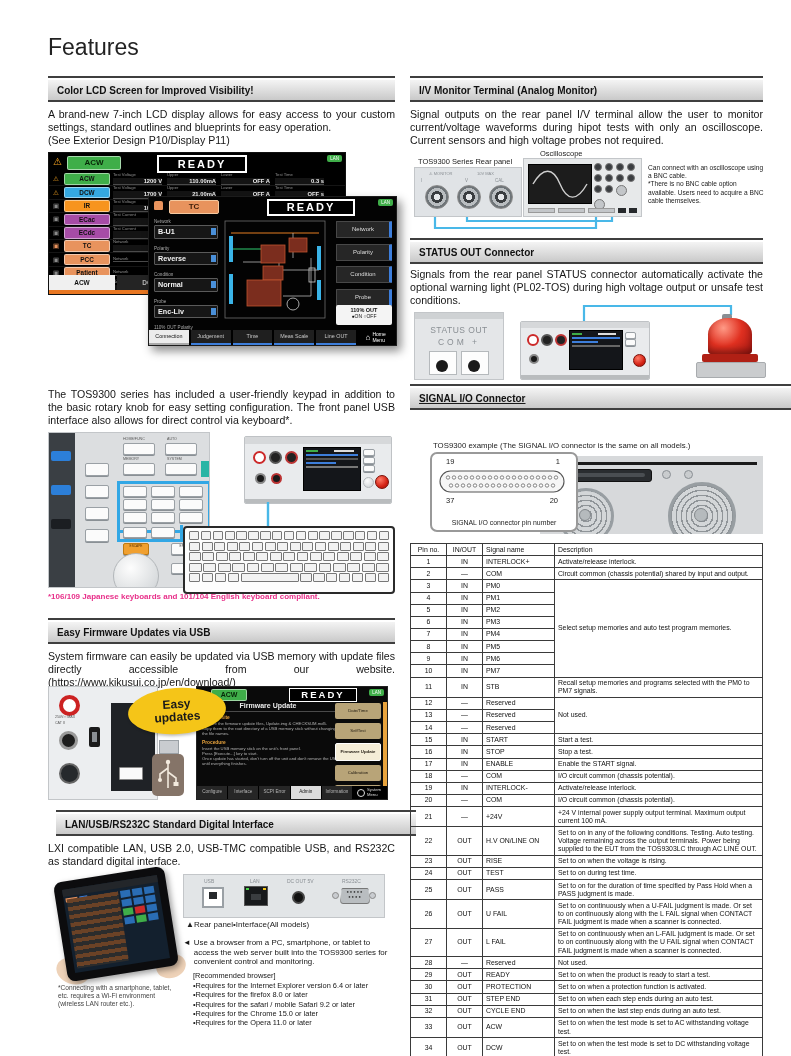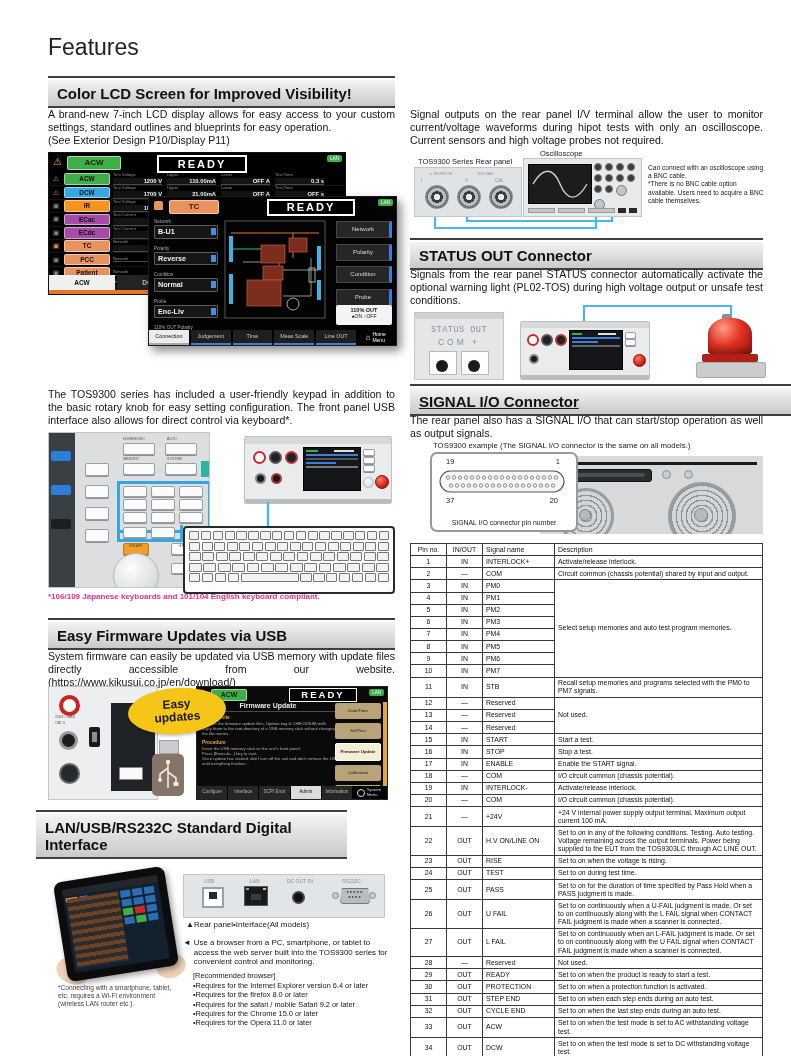--- a/index.html
+++ b/index.html
@@ -2,21 +2,21 @@
 <html><head>
 <meta charset="utf-8">
 <style>
   html,body{margin:0;padding:0;background:#fff;}
   .page{position:relative;width:791px;height:1056px;background:#fff;overflow:hidden;
         font-family:"Liberation Sans",sans-serif;color:#1a1a1a;}
   .abs{position:absolute;}
   
   .sechead{position:absolute;border-top:2px solid #3f3f3f;}
   .sechead .bar{margin-top:1.5px;border-bottom:2px solid #3f3f3f;background:linear-gradient(#f4f4f4,#c9c9c9);
-        font-weight:bold;font-size:15px;padding:5px 9px 4px;color:#111;}
+        font-weight:bold;font-size:10px;padding:5px 9px 4px;color:#111;}
   .btxt{position:absolute;font-size:10.6px;line-height:13px;text-align:justify;color:#161616;}
   
   .lcdA{position:absolute;background:#000;overflow:hidden;border:1px solid #111;}
   .lcdtop{position:relative;height:20px;}
   .warnic{position:absolute;left:4px;top:3px;font-size:10px;}
   .modebadge{position:absolute;left:18px;top:3px;width:52px;height:12px;border-radius:2px;border:1px solid rgba(255,255,255,.55);
         font-size:8px;font-weight:bold;color:#072507;text-align:center;line-height:12px;background:#3fae49;}
   .readybox{position:absolute;border:2px solid #fff;color:#fff;font-weight:bold;text-align:center;letter-spacing:2px;background:#000;}
   .lanb{position:absolute;right:3px;top:2px;background:#3fae49;color:#fff;font-size:4.5px;padding:1px 3px;border-radius:2px;}
   .lcdrow{display:flex;align-items:center;height:12.4px;border-bottom:1px solid #151515;gap:3px;padding-left:2px;}
@@ -575,23 +575,24 @@
           <span class="fwtab act">Admin</span>
           <span class="fwtab">Information</span>
         </span>
       <span style="width:34px;display:flex;align-items:center;gap:2px;justify-content:center;background:#000;">
         <span style="width:6px;height:6px;border:1.2px solid #ddd;border-radius:50%;"></span>
         <span style="font-size:4.2px;color:#ddd;line-height:4.6px;width:16px;">System Menu</span>
       </span>
     </div>
   </div>
 
-  <div class="sechead" style="left:36px;top:810px;width:311px;">
+  <div class="sechead" style="left:56px;top:810px;width:360px;">
     <div class="bar">LAN/USB/RS232C Standard Digital Interface</div>
   </div>
+  <div class="btxt" style="left:48px;top:842px;width:347px;">LXI compatible LAN, USB 2.0, USB-TMC compatible USB, and RS232C as standard digital interface.</div>
 
   <div class="abs" style="left:52px;top:872px;width:132px;height:108px;">
     <div class="abs" style="left:4px;bottom:-4px;width:34px;height:26px;background:#eed2b8;border-radius:50%;transform:rotate(20deg);"></div>
     <div class="abs" style="right:-2px;bottom:2px;width:30px;height:24px;background:#eed2b8;border-radius:50%;transform:rotate(-16deg);"></div>
     <div class="abs" style="left:8px;top:2px;width:112px;height:100px;background:#0c0c0e;border-radius:8px;transform:rotate(-9deg);box-shadow:2px 3px 6px rgba(0,0,0,.4);">
       <div style="position:absolute;left:8px;top:8px;right:8px;bottom:8px;background:#13202e;">
         <div style="height:7px;background:#23262a;"><span style="display:inline-block;width:12px;height:4px;background:#e8935d;margin:1.5px 2px;"></span><span style="display:inline-block;width:8px;height:4px;background:#3d7edb;margin:1.5px 0;"></span></div>
         <div style="position:absolute;left:3px;top:10px;width:52px;bottom:4px;background:repeating-linear-gradient(#6b4226 0 4px,#2c2c2c 4px 8px);"></div>
         <div style="position:absolute;right:3px;top:10px;width:36px;bottom:4px;display:flex;flex-wrap:wrap;gap:2px;align-content:flex-start;">
           <span style="width:10px;height:7px;background:#2a6db5;"></span>
@@ -645,20 +646,23 @@
     <div style="font-size:7.4px;color:#161616;margin:4px 0 1px 10px;">[Recommended browser]</div>
     <div style="margin-left:10px;">
         <div style="font-size: 7.4px; line-height: 9.4px; color: rgb(22, 22, 22);">•Requires for the Internet Explorer version 6.4 or later</div>
         <div style="font-size: 7.4px; line-height: 9.4px; color: rgb(22, 22, 22);">•Requires for the firefox 8.0 or later</div>
         <div style="font-size: 7.4px; line-height: 9.4px; color: rgb(22, 22, 22);">•Requires for the safari / mobile Safari 9.2 or later</div>
         <div style="font-size: 7.4px; line-height: 9.4px; color: rgb(22, 22, 22);">•Requires for the Chrome 15.0 or later</div>
         <div style="font-size: 7.4px; line-height: 9.4px; color: rgb(22, 22, 22);">•Requires for the Opera 11.0 or later</div>
       </div>
   </div>
 
+  <div class="sechead" style="left:410px;top:76px;width:353px;">
+    <div class="bar">I/V Monitor Terminal (Analog Monitor)</div>
+  </div>
   <div class="btxt" style="left:410px;top:108px;width:353px;">Signal outputs on the rear panel I/V terminal allow the user to monitor current/voltage waveforms during hipot tests with only an oscilloscope. Current sensors and high voltage probes not required.</div>
 
   <div class="abs" style="left:540px;top:149px;font-size:7.5px;color:#222;">Oscilloscope</div>
   <div class="abs" style="left:418px;top:157px;font-size:7.5px;color:#222;">TOS9300 Series Rear panel</div>
 
   <div class="photo" style="left:414px;top:167px;width:106px;height:48px;background:#e0e3e6;">
     <span class="portlabel" style="left:14px;top:3px;font-size:4px;">⚠ MONITOR</span>
     <span class="portlabel" style="left:62px;top:3px;font-size:4px;">10V MAX</span>
     <span class="portlabel" style="left:6px;top:10px;font-size:4.5px;">I</span>
     <span class="portlabel" style="left:50px;top:10px;font-size:4.5px;">V</span>
@@ -702,21 +706,21 @@
     <span>*There is no BNC cable option available. Users need to acquire a BNC cable themselves.</span>
   </div>
 
   <div class="sechead" style="left:410px;top:238px;width:353px;">
     <div class="bar">STATUS OUT Connector</div>
   </div>
   <div class="btxt" style="left:410px;top:268px;width:353px;">Signals from the rear panel STATUS connector automatically activate the optional warning light (PL02-TOS) during high voltage output or unsafe test conditions.</div>
 
   <div class="photo" style="left:414px;top:312px;width:88px;height:66px;background:#e4e6e8;">
     <div class="abs" style="left:0;top:0;right:0;height:6px;background:#cfd2d4;"></div>
-    <div class="abs" style="left:0;top:12px;width:88px;text-align:center;font-size:8.5px;color:#8a8f94;letter-spacing:.5px;font-family:Liberation Mono, monospace;">STATUS OUT</div>
+    <div class="abs" style="left:0;top:12px;width:88px;text-align:center;font-size:8.5px;color:#8a8f94;letter-spacing:.5px;">STATUS OUT</div>
     <div class="abs" style="left:0;top:24px;width:88px;text-align:center;font-size:8.5px;color:#8a8f94;letter-spacing:3px;">COM +</div>
     <div class="abs" style="left:14px;top:38px;width:26px;height:22px;background:#fdfdfd;border:1px solid #b5b9bc;">
       <div class="term" style="left:6px;top:8px;width:12px;height:12px;background:#1a1a1a;"></div>
     </div>
     <div class="abs" style="left:46px;top:38px;width:26px;height:22px;background:#fdfdfd;border:1px solid #b5b9bc;">
       <div class="term" style="left:6px;top:8px;width:12px;height:12px;background:#1a1a1a;"></div>
     </div>
   </div>
 
   <div class="mini-dev" style="left:520px;top:321px;width:128px;height:57px;">
@@ -742,21 +746,20 @@
     <div class="abs" style="left:10px;top:4px;width:10px;height:5px;background:#8a8f94;border-radius:2px 2px 0 0;left:28px;"></div>
     <div class="abs" style="left:14px;top:8px;width:44px;height:36px;border-radius:45% 45% 10% 10%;
          background:radial-gradient(circle at 35% 28%,#ff9a86,#e03020 48%,#9e1410);box-shadow:inset 0 -4px 6px rgba(0,0,0,.3);"></div>
     <div class="abs" style="left:8px;top:44px;width:56px;height:8px;background:#b02015;border-radius:2px;"></div>
     <div class="abs" style="left:2px;top:52px;width:68px;height:14px;background:#caccce;border:1px solid #a8abae;border-radius:2px;"></div>
   </div>
 
   <div class="sechead" style="left:410px;top:384px;width:424px;text-decoration:underline;">
     <div class="bar">SIGNAL I/O Connector</div>
   </div>
-  <div class="btxt" style="left:410px;top:414px;width:353px;">The rear panel also has a SIGNAL I/O that can start/stop operation as well as output signals.</div>
   <div class="abs" style="left:433px;top:441px;font-size:7.8px;color:#222;">TOS9300 example (The SIGNAL I/O connector is the same on all models.)</div>
 
   <div class="photo" style="left:540px;top:456px;width:223px;height:78px;background:#d7d9db;border:none;">
     <div class="abs" style="left:6px;top:6px;right:6px;height:3px;background:#1a1a1a;"></div>
     <div class="abs" style="left:14px;top:13px;width:96px;height:11px;background:#2a2d30;border-radius:3px;border:1px solid #111;">
       <div style="margin:3px 6px;height:4px;background:#4a4e52;border-radius:2px;"></div>
     </div>
     <div class="term" style="left:122px;top:14px;width:7px;height:7px;background:#c9ccce;border:1.5px solid #8a8f94;"></div>
     <div class="term" style="left:144px;top:14px;width:7px;height:7px;background:#c9ccce;border:1.5px solid #8a8f94;"></div>
     <div class="fan" style="left:18px;top:32px;width:50px;height:50px;"></div>

